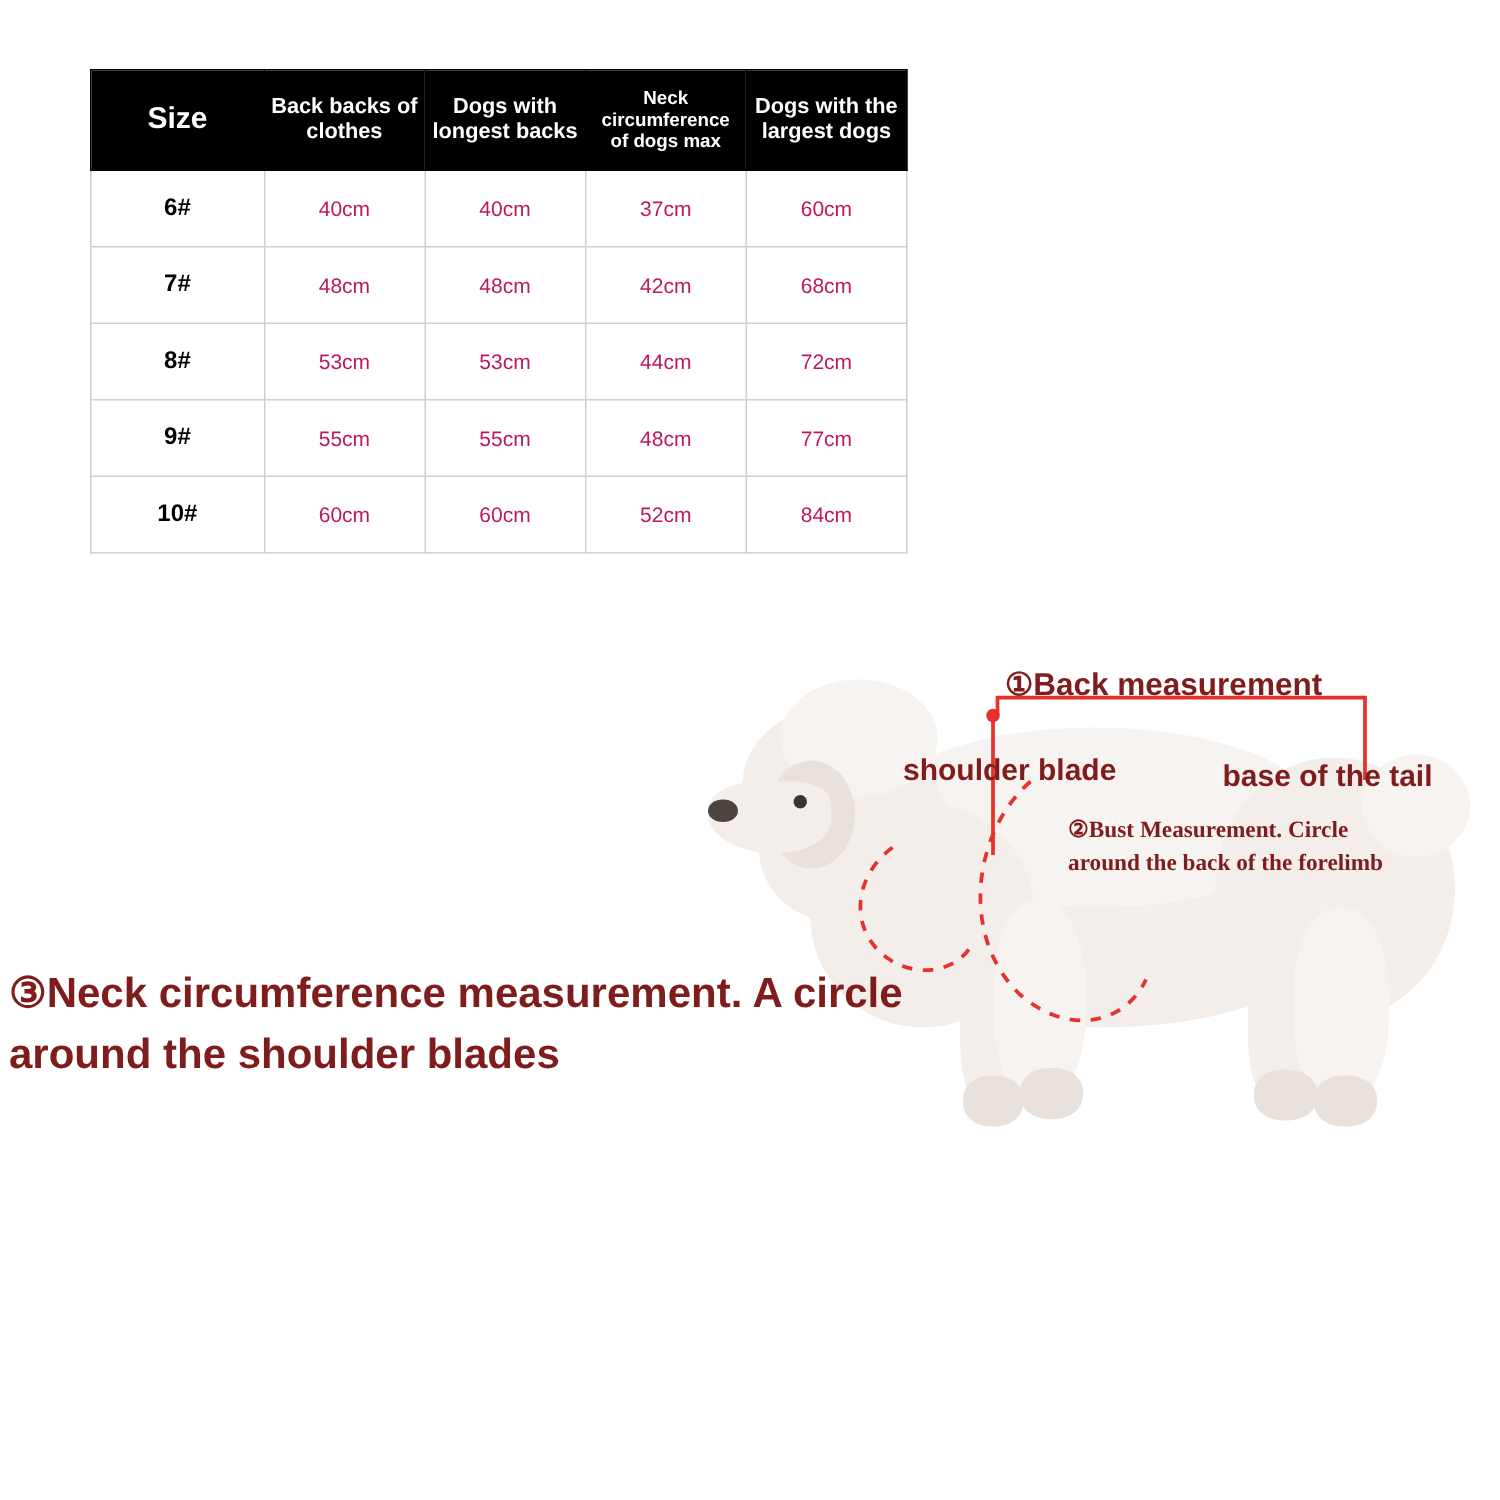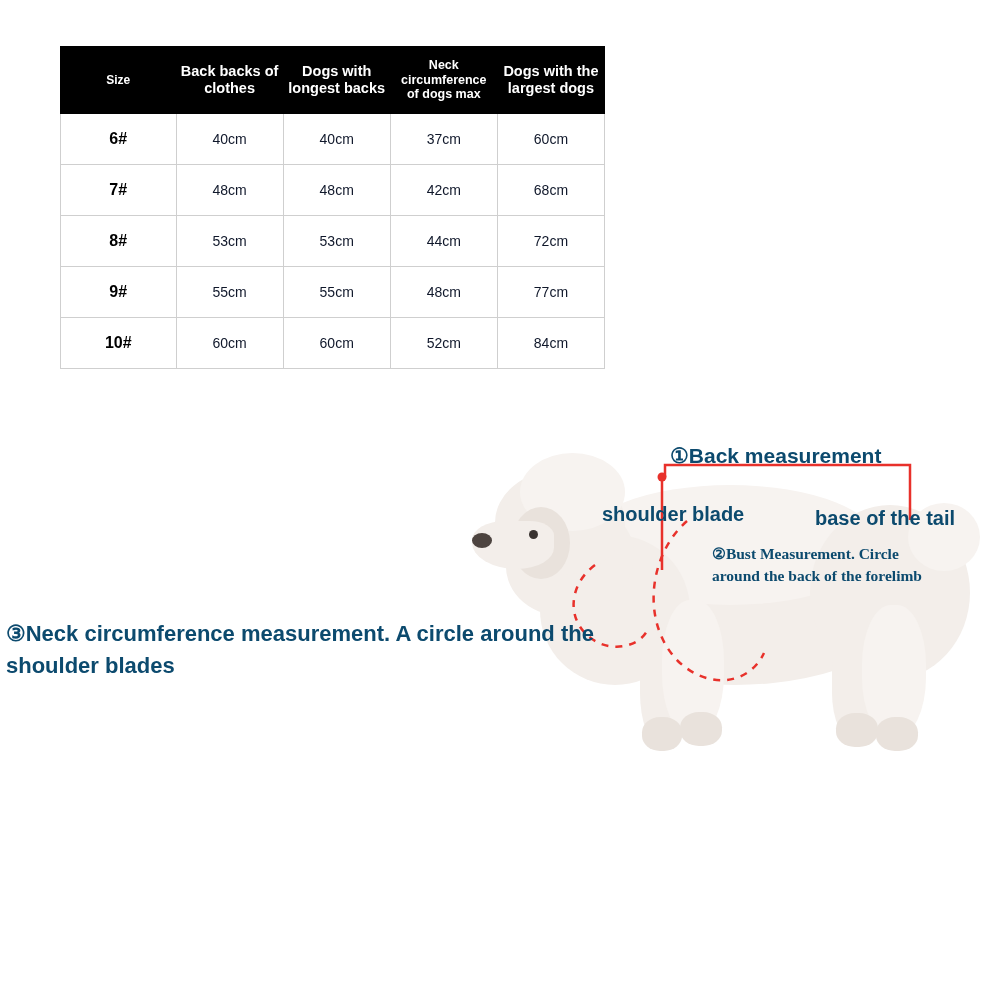--- a/index.html
+++ b/index.html
@@ -37,29 +37,29 @@
     background: #000000;
     color: #ffffff;
     border: 1px solid #000000;
     font-size: 14.5px;
     font-weight: bold;
     line-height: 1.18;
     height: 62px;
     padding: 2px 3px;
   }
   table.size-table thead th.th-size {
-    font-size: 12px;
+    font-size: 20px;
   }
   table.size-table thead th.th-neck {
     font-size: 12.5px;
   }
   table.size-table tbody td {
     height: 48px;
     font-size: 14px;
-    color: #0f172a;
+    color: #be185d;
   }
   table.size-table tbody td.cell-size {
     font-weight: bold;
     font-size: 16px;
     color: #000000;
   }
   col.c-size { width: 96px; }
   col.c-col  { width: 89px; }
 
   
@@ -83,21 +83,21 @@
     position: absolute;
     background: #f3eeea;
     border-radius: 50%;
   }
   .fur.shade { background: #e9e2dc; }
   .fur.soft  { background: #f7f3f0; }
 
   
   .anno {
     position: absolute;
-    color: #0c4a6e;
+    color: #7f1d1d;
     font-weight: bold;
     white-space: nowrap;
   }
   #anno-back {
     left: 420px;
     top: 19px;
     font-size: 21px;
   }
   #anno-shoulder {
     left: 352px;
@@ -115,22 +115,22 @@
     top: 118px;
     font-size: 15.5px;
     font-weight: bold;
     line-height: 1.42;
     white-space: normal;
     width: 215px;
     font-family: Liberation Serif, serif;
   }
   #anno-neck {
     left: -244px;
-    top: 193px;
-    font-size: 22px;
+    top: 217px;
+    font-size: 28px;
     line-height: 1.45;
     white-space: normal;
     width: 640px;
   }
   svg.overlay {
     position: absolute;
     left: 0;
     top: 0;
     width: 750px;
     height: 380px;

